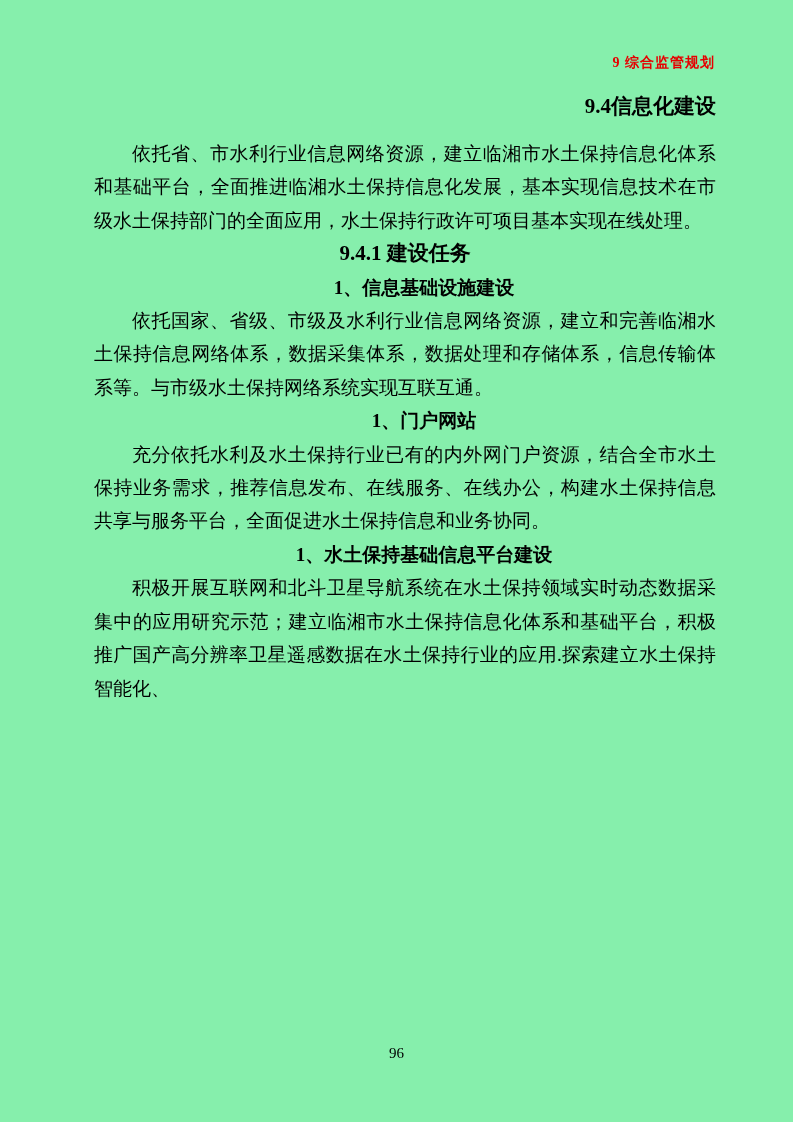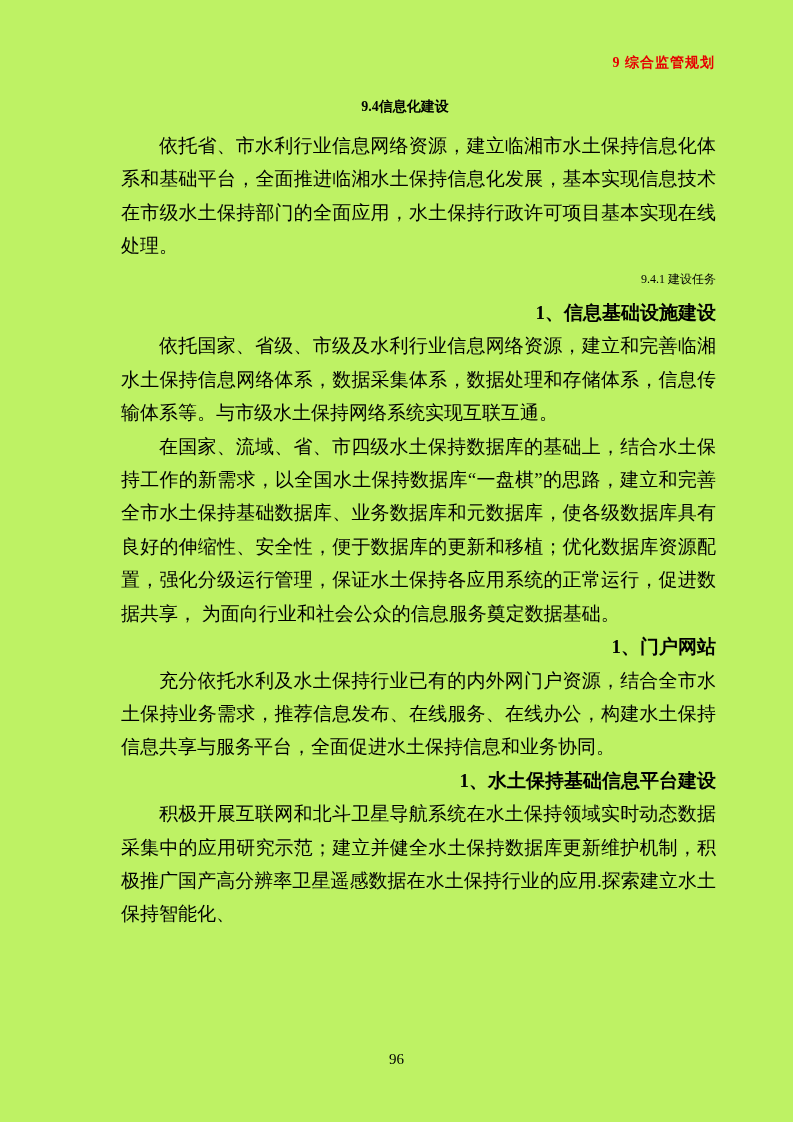--- a/index.html
+++ b/index.html
@@ -7,67 +7,66 @@
   body {
     width: 793px; height: 1122px;
     font-family: "Liberation Serif", "DejaVu Serif", serif;
     color: #000000;
     position: relative;
     overflow: hidden;
   }
   .page {
     position: relative;
     width: 793px; height: 1122px;
-    background: #bef264;
+    background: #86efac;
   }
   .page-header {
     position: absolute;
     top: 54px;
     right: 78px;
     font-size: 14px;
     font-weight: bold;
     color: #e60000;
     letter-spacing: 1px;
   }
   .content {
     position: absolute;
     top: 90px;
     left: 94px;
     width: 622px;
     font-size: 19px;
     line-height: 33.4px;
     text-align: justify;
   }
   .section-title {
-    font-size: 14px;
+    font-size: 21px;
     font-weight: bold;
     line-height: 33px;
-    margin-bottom: 6px;
-    text-align: center;
+    margin-bottom: 14px;
+    text-align: right;
   }
   .subsection-title {
-    font-size: 12px;
-    font-weight: normal;
+    font-size: 21px;
+    font-weight: bold;
     line-height: 33.4px;
-    text-align: right;
+    text-align: center;
   }
   .item-heading {
     font-size: 19px;
     font-weight: bold;
     line-height: 33.4px;
     text-indent: 2em;
-    text-align: right;
+    text-align: center;
   }
   .para {
     text-indent: 2em;
-    margin-left: 27px;
   }
   .page-footer {
     position: absolute;
-    bottom: 54px;
+    bottom: 60px;
     left: 0;
     width: 100%;
     text-align: center;
     font-size: 15px;
     color: #000000;
   }
 </style>
 </head>
 <body>
 
@@ -84,30 +83,29 @@
     <p class="para">依托省、市水利行业信息网络资源，建立临湘市水土保持信息化体系和基础平台，全面推进临湘水土保持信息化发展，基本实现信息技术在市级水土保持部门的全面应用，水土保持行政许可项目基本实现在线处理。</p>
 
 
     <h3 class="subsection-title">9.4.1 建设任务</h3>
 
     <h4 class="item-heading">1、信息基础设施建设</h4>
 
     <p class="para">依托国家、省级、市级及水利行业信息网络资源，建立和完善临湘水土保持信息网络体系，数据采集体系，数据处理和存储体系，信息传输体系等。与市级水土保持网络系统实现互联互通。</p>
 
 
-    <p class="para">在国家、流域、省、市四级水土保持数据库的基础上，结合水土保持工作的新需求，以全国水土保持数据库“一盘棋”的思路，建立和完善全市水土保持基础数据库、业务数据库和元数据库，使各级数据库具有良好的伸缩性、安全性，便于数据库的更新和移植；优化数据库资源配置，强化分级运行管理，保证水土保持各应用系统的正常运行，促进数据共享， 为面向行业和社会公众的信息服务奠定数据基础。</p>
 
     <h4 class="item-heading">1、门户网站</h4>
 
     <p class="para">充分依托水利及水土保持行业已有的内外网门户资源，结合全市水土保持业务需求，推荐信息发布、在线服务、在线办公，构建水土保持信息共享与服务平台，全面促进水土保持信息和业务协同。</p>
 
 
     <h4 class="item-heading">1、水土保持基础信息平台建设</h4>
 
-    <p class="para">积极开展互联网和北斗卫星导航系统在水土保持领域实时动态数据采集中的应用研究示范；建立并健全水土保持数据库更新维护机制，积极推广国产高分辨率卫星遥感数据在水土保持行业的应用.探索建立水土保持智能化、</p>
+    <p class="para">积极开展互联网和北斗卫星导航系统在水土保持领域实时动态数据采集中的应用研究示范；建立临湘市水土保持信息化体系和基础平台，积极推广国产高分辨率卫星遥感数据在水土保持行业的应用.探索建立水土保持智能化、</p>
 
   </div>
 
   <div class="page-footer">
     <span>96</span>
   </div>
 
 </div>
 
 </body></html>

